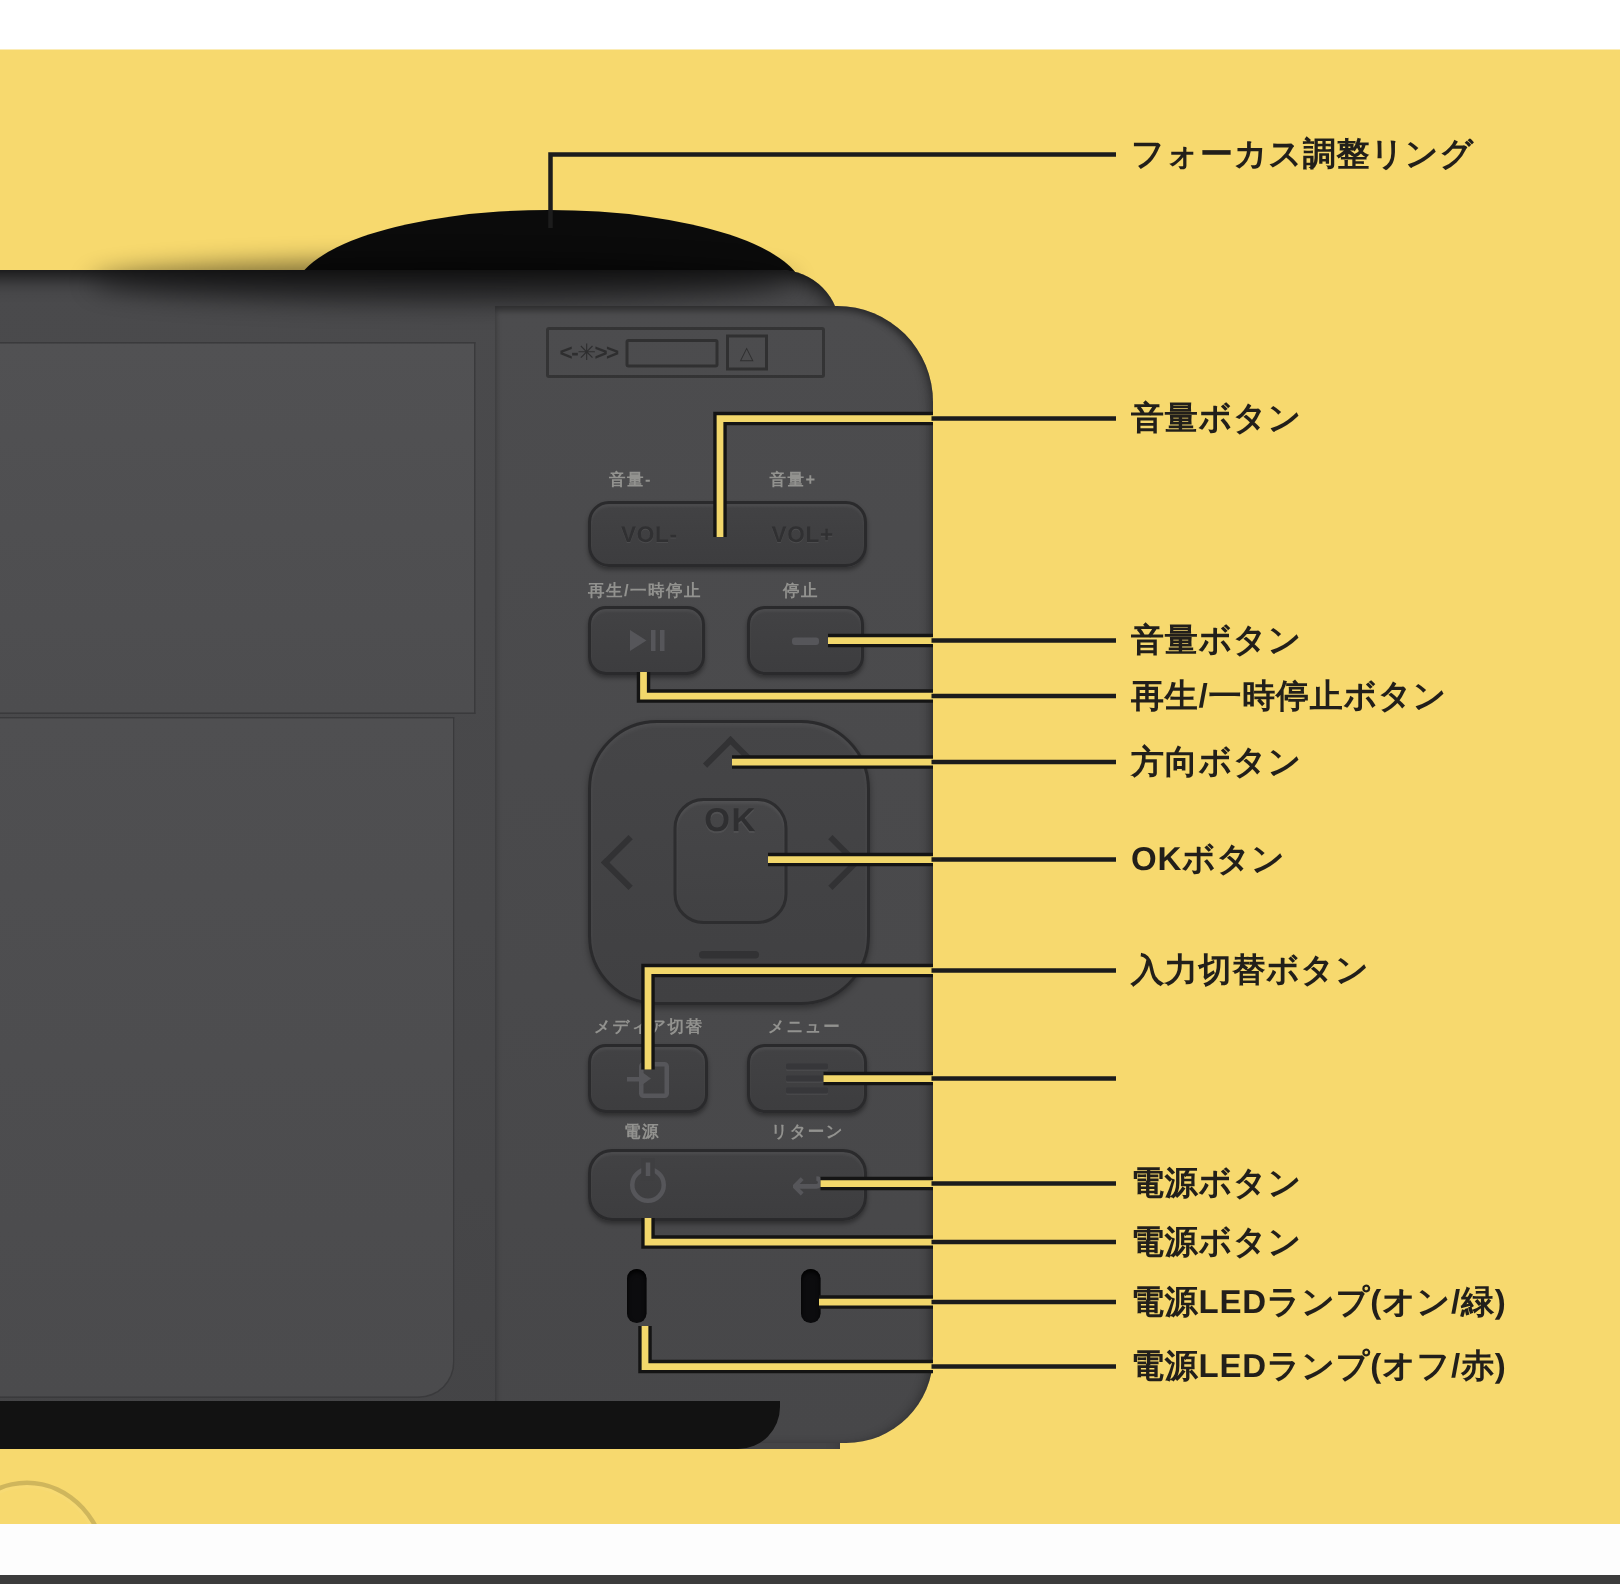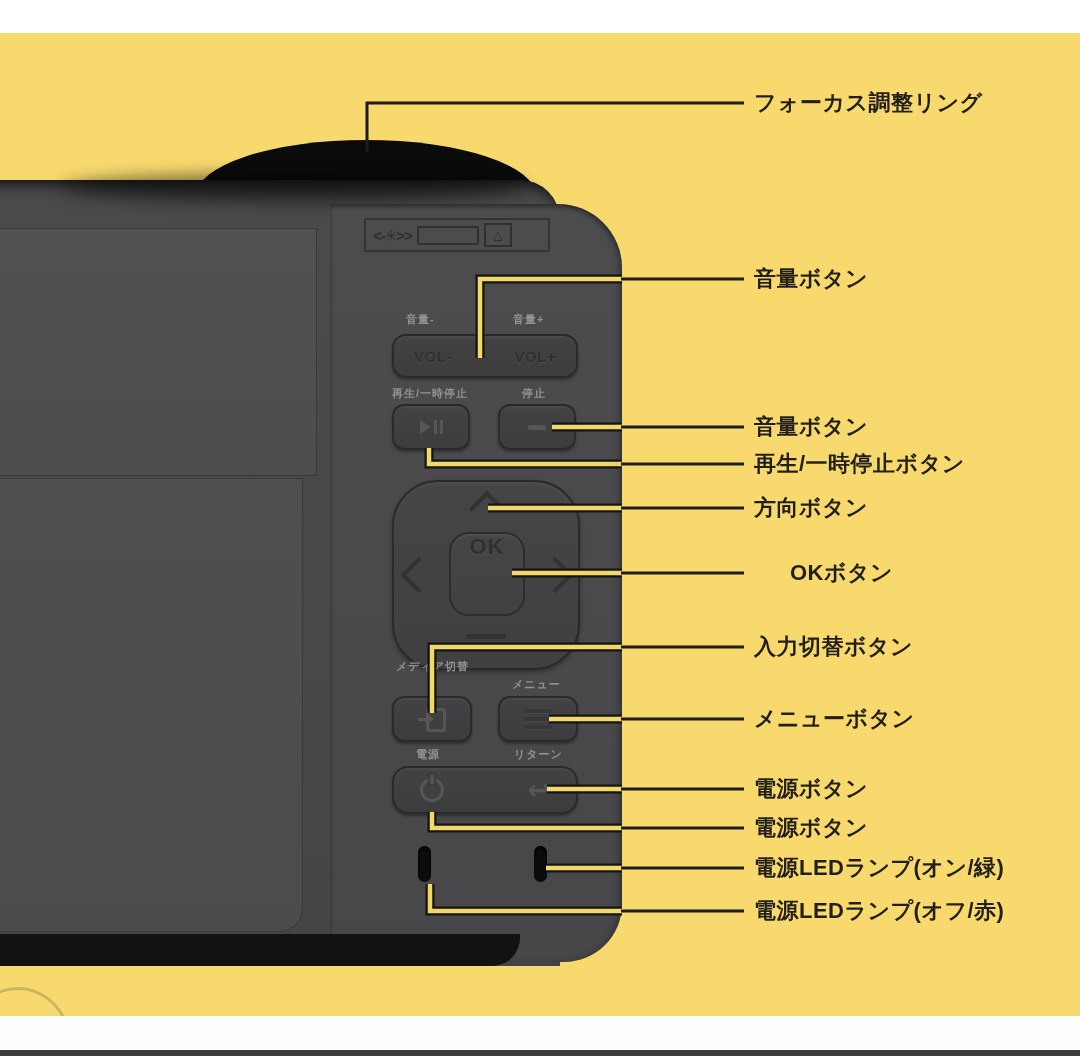--- a/index.html
+++ b/index.html
@@ -163,21 +163,21 @@
     <div class="abs dpad">
       <span class="abs chev chev-up"></span>
       <span class="abs chev chev-left"></span>
       <span class="abs chev chev-right"></span>
       <span class="abs bar-down"></span>
       <div class="abs ok-btn">
         <span class="ok-text">OK</span>
       </div>
     </div>
 
-    <div class="abs small-label" style="left:66px;top:455px;">メディア切替</div>
+    <div class="abs small-label" style="left:66px;top:473px;">メディア切替</div>
     <div class="abs small-label" style="left:182px;top:473px;">メニュー</div>
     <div class="abs btn media-btn">
       <span class="icon-input">
         <span class="ibox"></span>
           <span class="iarr"></span>
       </span>
     </div>
     <div class="abs btn menu-btn">
       <span class="icon-menu">
         <span></span>
@@ -248,23 +248,22 @@
       <path d="M430,884 L430,911 L622,911" stroke="#f2d76b" stroke-width="4.5"></path>
       <path d="M621,911 L744,911" stroke="#1c1c1c" stroke-width="3"></path>
     </g>
   </svg>
 
   <div class="ann" style="top:103px;">フォーカス調整リング</div>
   <div class="ann" style="top:279px;">音量ボタン</div>
   <div class="ann" style="top:427px;">音量ボタン</div>
   <div class="ann" style="top:464px;">再生/一時停止ボタン</div>
   <div class="ann" style="top:508px;">方向ボタン</div>
-  <div class="ann" style="top:573px;margin-left:36px;">OKボタン</div>
+  <div class="ann" style="top:573px;">OKボタン</div>
   <div class="ann" style="top:647px;">入力切替ボタン</div>
-  <div class="ann" style="top:719px;">メニューボタン</div>
   <div class="ann" style="top:789px;">電源ボタン</div>
   <div class="ann" style="top:828px;">電源ボタン</div>
   <div class="ann" style="top:868px;">電源LEDランプ(オン/緑)</div>
   <div class="ann" style="top:911px;">電源LEDランプ(オフ/赤)</div>
 
   <div class="abs strip-bottom"></div>
   <div class="abs bar-bottom"></div>
 </div>
 
 </body></html>

